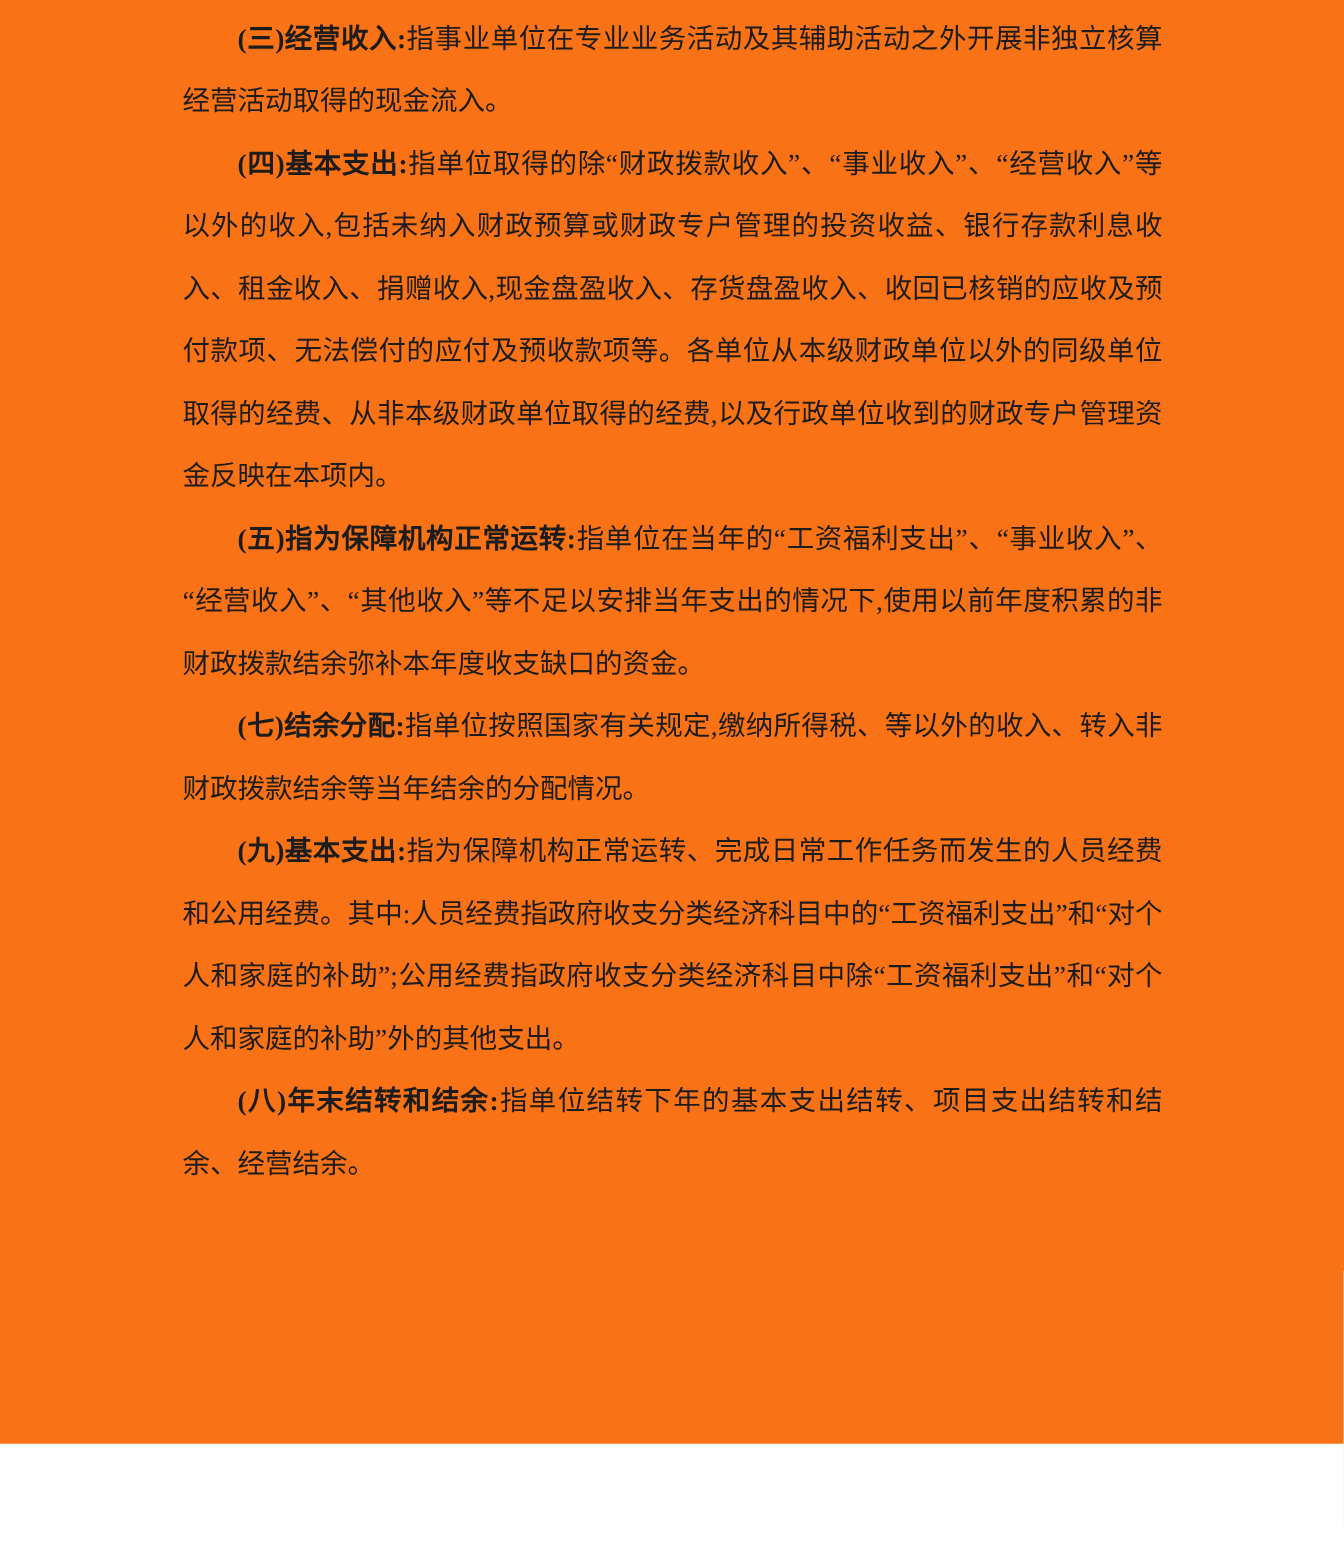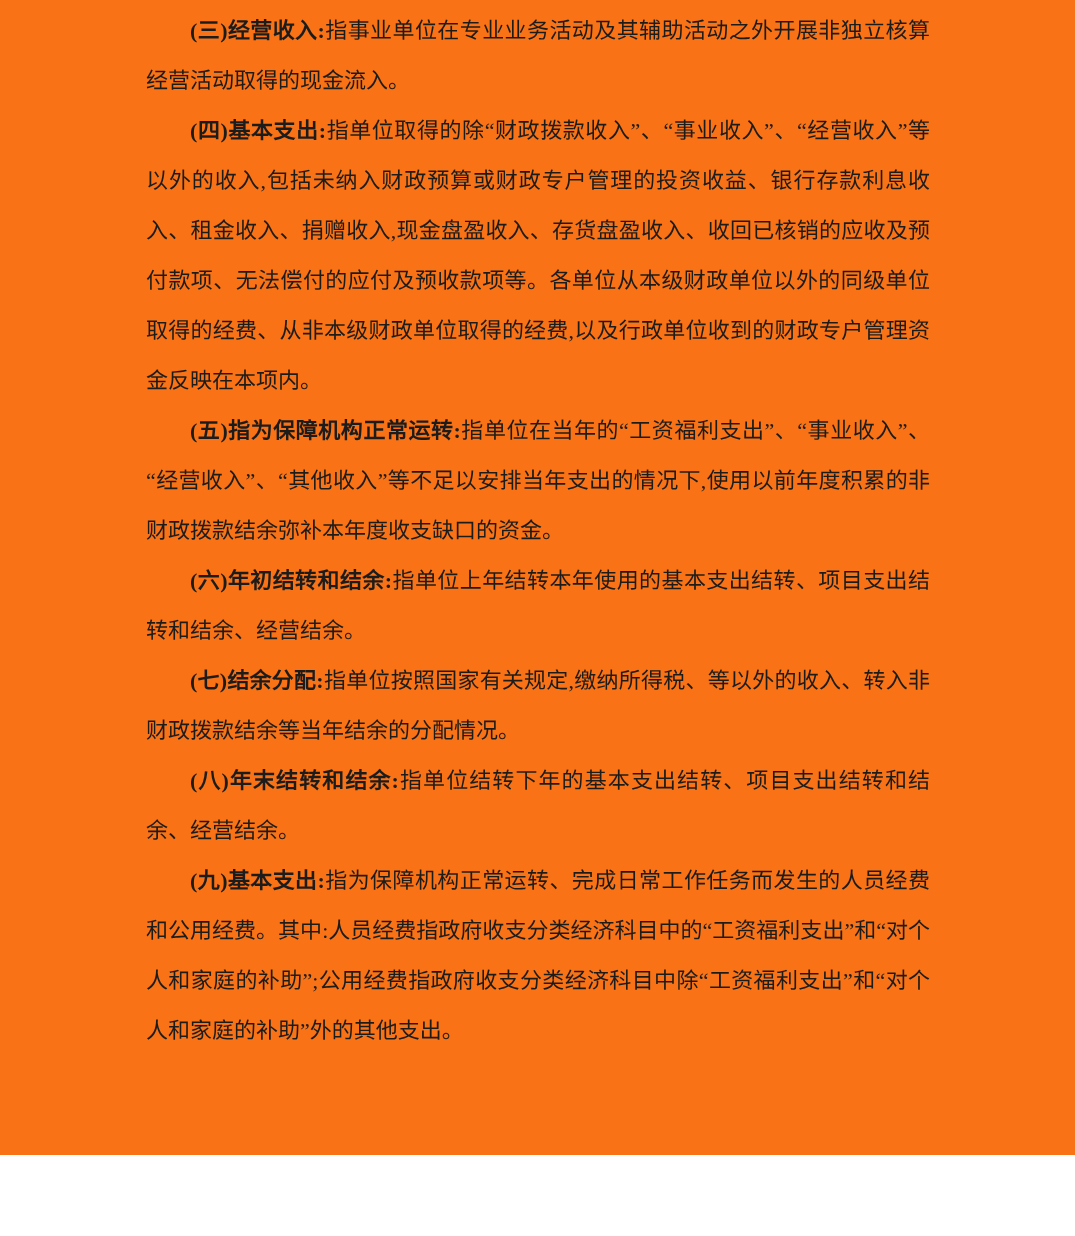--- a/index.html
+++ b/index.html
@@ -35,17 +35,16 @@
     font-weight: bold;
   }
 </style>
 </head>
 <body>
 
 <div class="page">
   <p class="para"><span class="term">(三)经营收入:</span><span class="body-text">指事业单位在专业业务活动及其辅助活动之外开展非独立核算经营活动取得的现金流入。</span></p>
   <p class="para"><span class="term">(四)基本支出:</span><span class="body-text">指单位取得的除“财政拨款收入”、“事业收入”、“经营收入”等以外的收入,包括未纳入财政预算或财政专户管理的投资收益、银行存款利息收入、租金收入、捐赠收入,现金盘盈收入、存货盘盈收入、收回已核销的应收及预付款项、无法偿付的应付及预收款项等。各单位从本级财政单位以外的同级单位取得的经费、从非本级财政单位取得的经费,以及行政单位收到的财政专户管理资金反映在本项内。</span></p>
   <p class="para"><span class="term">(五)指为保障机构正常运转:</span><span class="body-text">指单位在当年的“工资福利支出”、“事业收入”、“经营收入”、“其他收入”等不足以安排当年支出的情况下,使用以前年度积累的非财政拨款结余弥补本年度收支缺口的资金。</span></p>
-  <p class="para"><span class="term">(六)年初结转和结余:</span><span class="body-text">指单位上年结转本年使用的基本支出结转、项目支出结转和结余、经营结余。</span></p>
   <p class="para"><span class="term">(七)结余分配:</span><span class="body-text">指单位按照国家有关规定,缴纳所得税、等以外的收入、转入非财政拨款结余等当年结余的分配情况。</span></p>
+  <p class="para"><span class="term">(九)基本支出:</span><span class="body-text">指为保障机构正常运转、完成日常工作任务而发生的人员经费和公用经费。其中:人员经费指政府收支分类经济科目中的“工资福利支出”和“对个人和家庭的补助”;公用经费指政府收支分类经济科目中除“工资福利支出”和“对个人和家庭的补助”外的其他支出。</span></p>
   <p class="para"><span class="term">(八)年末结转和结余:</span><span class="body-text">指单位结转下年的基本支出结转、项目支出结转和结余、经营结余。</span></p>
-  <p class="para"><span class="term">(九)基本支出:</span><span class="body-text">指为保障机构正常运转、完成日常工作任务而发生的人员经费和公用经费。其中:人员经费指政府收支分类经济科目中的“工资福利支出”和“对个人和家庭的补助”;公用经费指政府收支分类经济科目中除“工资福利支出”和“对个人和家庭的补助”外的其他支出。</span></p>
 </div>
 
 </body></html>

